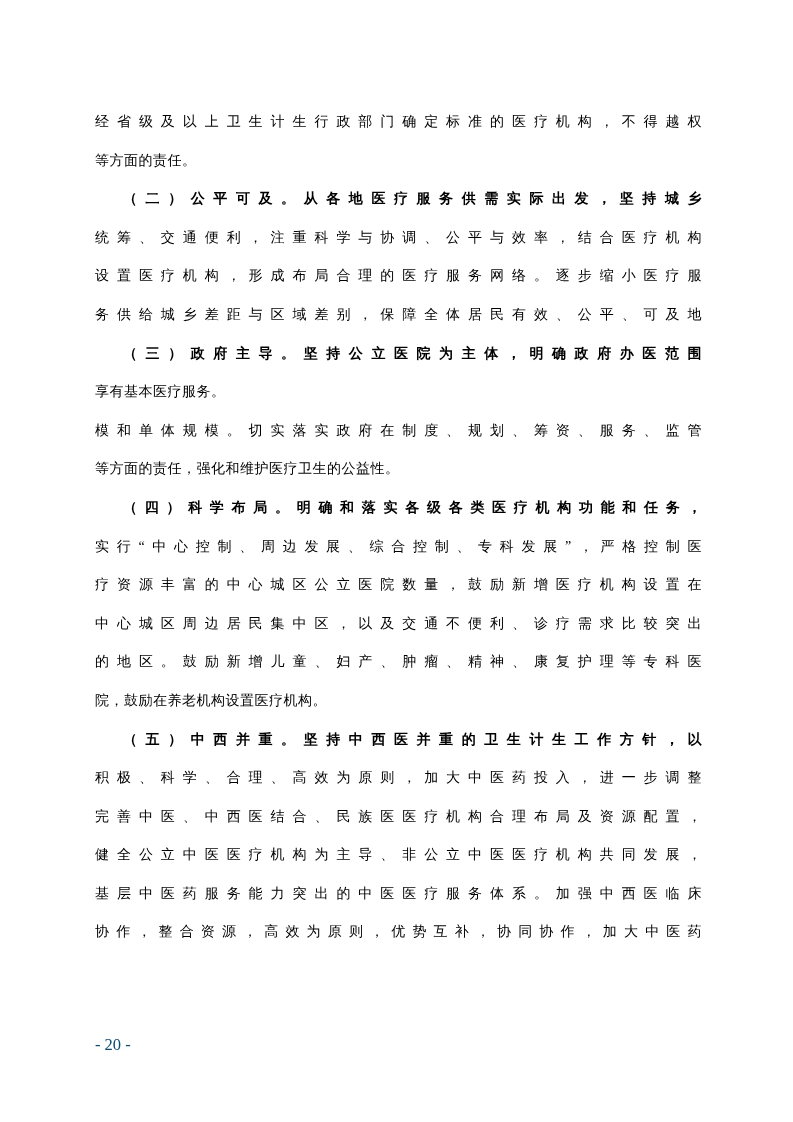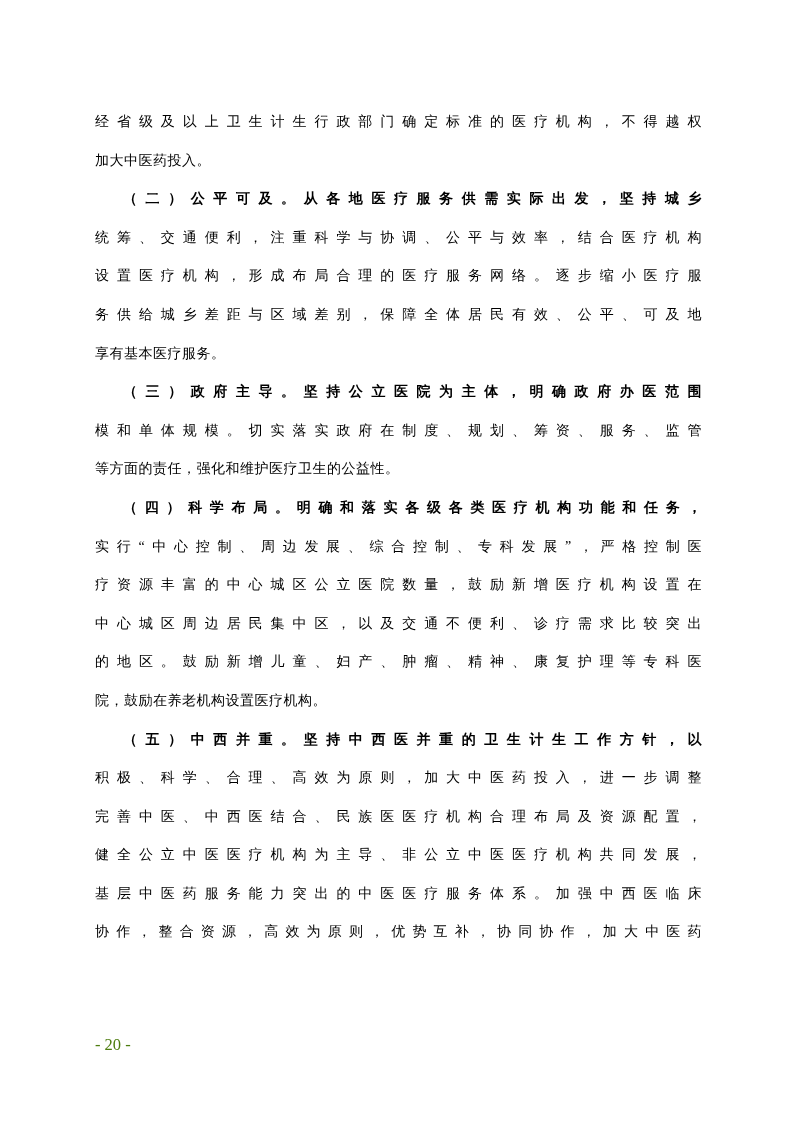--- a/index.html
+++ b/index.html
@@ -37,36 +37,36 @@
   .line.indent {
     text-indent: 2em;
     font-weight: bold;
   }
   .footer {
     position: absolute;
     left: 95px;
     top: 1033px;
     font-size: 16.5px;
     line-height: 24px;
-    color: #4d7c0f;
+    color: #0c4a6e;
   }
 </style>
 </head>
 <body>
 
 <div class="page">
   <div class="content">
     <div class="line">经省级及以上卫生计生行政部门确定标准的医疗机构，不得越权</div>
-    <div class="line end">加大中医药投入。</div>
+    <div class="line end">等方面的责任。</div>
     <div class="line indent">（二）公平可及。从各地医疗服务供需实际出发，坚持城乡</div>
     <div class="line">统筹、交通便利，注重科学与协调、公平与效率，结合医疗机构</div>
     <div class="line">设置医疗机构，形成布局合理的医疗服务网络。逐步缩小医疗服</div>
     <div class="line">务供给城乡差距与区域差别，保障全体居民有效、公平、可及地</div>
+    <div class="line indent">（三）政府主导。坚持公立医院为主体，明确政府办医范围</div>
     <div class="line end">享有基本医疗服务。</div>
-    <div class="line indent">（三）政府主导。坚持公立医院为主体，明确政府办医范围</div>
     <div class="line">模和单体规模。切实落实政府在制度、规划、筹资、服务、监管</div>
     <div class="line end">等方面的责任，强化和维护医疗卫生的公益性。</div>
     <div class="line indent">（四）科学布局。明确和落实各级各类医疗机构功能和任务，</div>
     <div class="line">实行“中心控制、周边发展、综合控制、专科发展”，严格控制医</div>
     <div class="line">疗资源丰富的中心城区公立医院数量，鼓励新增医疗机构设置在</div>
     <div class="line">中心城区周边居民集中区，以及交通不便利、诊疗需求比较突出</div>
     <div class="line">的地区。鼓励新增儿童、妇产、肿瘤、精神、康复护理等专科医</div>
     <div class="line end">院，鼓励在养老机构设置医疗机构。</div>
     <div class="line indent">（五）中西并重。坚持中西医并重的卫生计生工作方针，以</div>
     <div class="line">积极、科学、合理、高效为原则，加大中医药投入，进一步调整</div>

